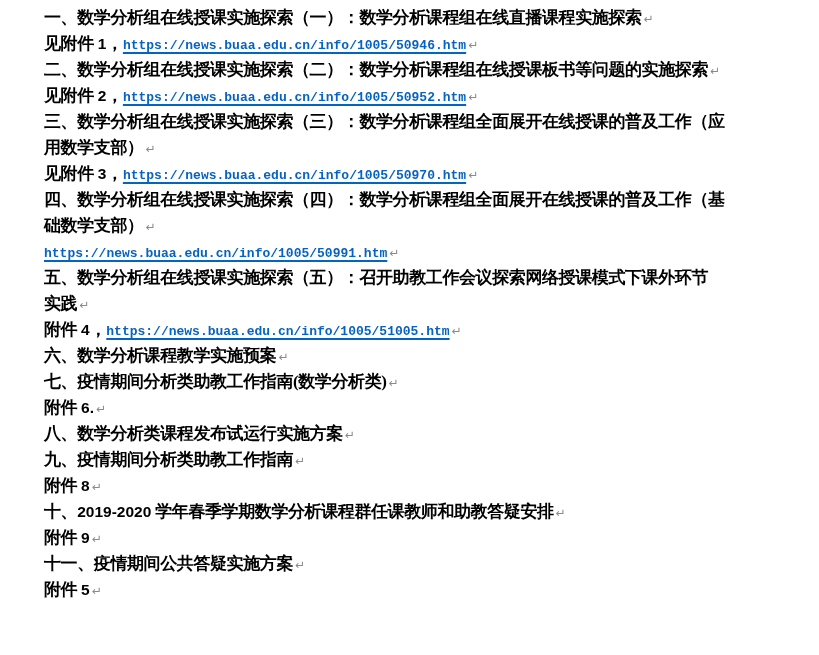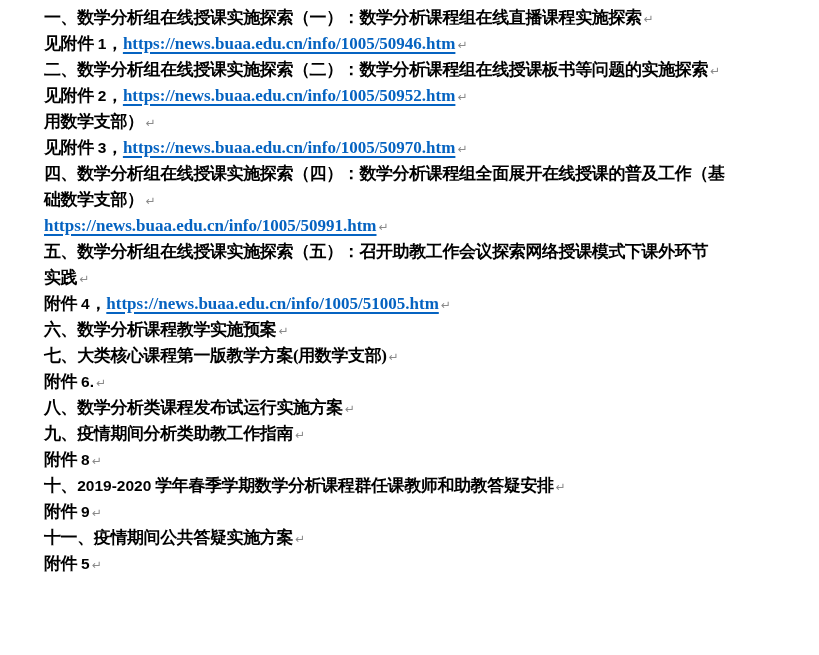--- a/index.html
+++ b/index.html
@@ -28,23 +28,23 @@
     letter-spacing: -0.4px;
     color: var(--ink, #000000);
   }
   .num {
     font-family: "Liberation Sans", "DejaVu Sans", sans-serif;
     font-weight: bold;
     font-size: 15.5px;
     color: var(--ink, #000000);
   }
   .lnk {
-    font-family: Liberation Serif, serif;
+    font-family: Liberation Mono, monospace;
     font-weight: bold;
-    font-size: 17px;
+    font-size: 13px;
     color: var(--link, #0563C1);
     text-decoration: underline;
     text-decoration-thickness: 1.5px;
     text-underline-offset: 3px;
     cursor: pointer;
   }
   .pmark {
     font-family: "DejaVu Sans", sans-serif;
     font-size: 12px;
     color: var(--mark, #8a8a8a);
@@ -53,30 +53,31 @@
 </style>
 </head>
 <body>
 
 <div class="doc">
   <div>
       <div class="line"><span class="txt">一、数学分析组在线授课实施探索（一）：数学分析课程组在线直播课程实施探索</span><span class="pmark">↵</span></div>
       <div class="line"><span class="txt">见附件 </span><span class="num">1</span><span class="txt">，</span><span class="lnk">https://news.buaa.edu.cn/info/1005/50946.htm</span><span class="pmark">↵</span></div>
       <div class="line"><span class="txt">二、数学分析组在线授课实施探索（二）：数学分析课程组在线授课板书等问题的实施探索</span><span class="pmark">↵</span></div>
       <div class="line"><span class="txt">见附件 </span><span class="num">2</span><span class="txt">，</span><span class="lnk">https://news.buaa.edu.cn/info/1005/50952.htm</span><span class="pmark">↵</span></div>
+      <div class="line"><span class="txt">三、数学分析组在线授课实施探索（三）：数学分析课程组全面展开在线授课的普及工作（应</span></div>
       <div class="line"><span class="txt">用数学支部）</span><span class="pmark">↵</span></div>
       <div class="line"><span class="txt">见附件 </span><span class="num">3</span><span class="txt">，</span><span class="lnk">https://news.buaa.edu.cn/info/1005/50970.htm</span><span class="pmark">↵</span></div>
       <div class="line"><span class="txt">四、数学分析组在线授课实施探索（四）：数学分析课程组全面展开在线授课的普及工作（基</span></div>
       <div class="line"><span class="txt">础数学支部）</span><span class="pmark">↵</span></div>
       <div class="line"><span class="lnk">https://news.buaa.edu.cn/info/1005/50991.htm</span><span class="pmark">↵</span></div>
       <div class="line"><span class="txt">五、数学分析组在线授课实施探索（五）：召开助教工作会议探索网络授课模式下课外环节</span></div>
       <div class="line"><span class="txt">实践</span><span class="pmark">↵</span></div>
       <div class="line"><span class="txt">附件 </span><span class="num">4</span><span class="txt">，</span><span class="lnk">https://news.buaa.edu.cn/info/1005/51005.htm</span><span class="pmark">↵</span></div>
       <div class="line"><span class="txt">六、数学分析课程教学实施预案</span><span class="pmark">↵</span></div>
-      <div class="line"><span class="txt">七、大类核心课程第一版教学方案(用数学支部)</span><span class="pmark">↵</span></div>
+      <div class="line"><span class="txt">七、疫情期间分析类助教工作指南(数学分析类)</span><span class="pmark">↵</span></div>
       <div class="line"><span class="txt">附件 </span><span class="num">6.</span><span class="pmark">↵</span></div>
       <div class="line"><span class="txt">八、数学分析类课程发布试运行实施方案</span><span class="pmark">↵</span></div>
       <div class="line"><span class="txt">九、疫情期间分析类助教工作指南</span><span class="pmark">↵</span></div>
       <div class="line"><span class="txt">附件 </span><span class="num">8</span><span class="pmark">↵</span></div>
       <div class="line"><span class="txt">十、</span><span class="num">2019-2020</span><span class="txt"> 学年春季学期数学分析课程群任课教师和助教答疑安排</span><span class="pmark">↵</span></div>
       <div class="line"><span class="txt">附件 </span><span class="num">9</span><span class="pmark">↵</span></div>
       <div class="line"><span class="txt">十一、疫情期间公共答疑实施方案</span><span class="pmark">↵</span></div>
       <div class="line"><span class="txt">附件 </span><span class="num">5</span><span class="pmark">↵</span></div>
     </div>
 </div>

